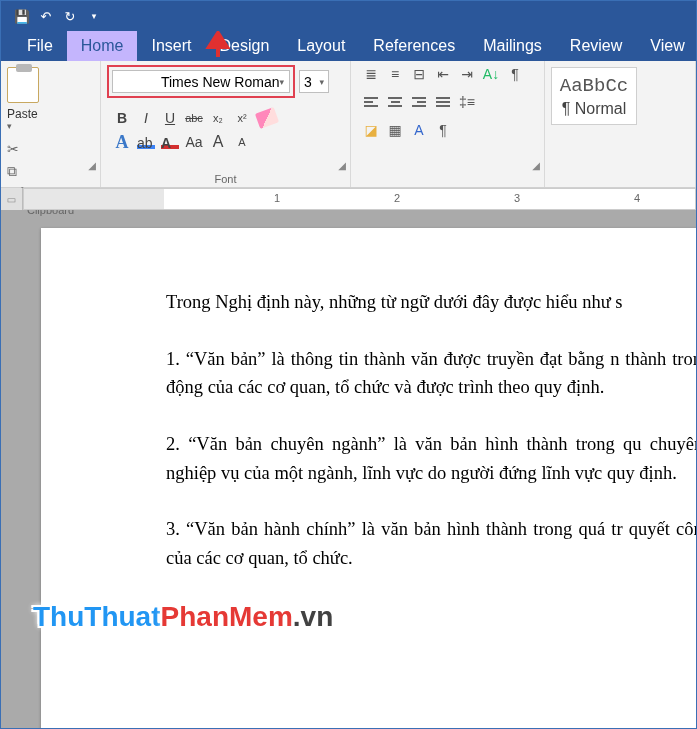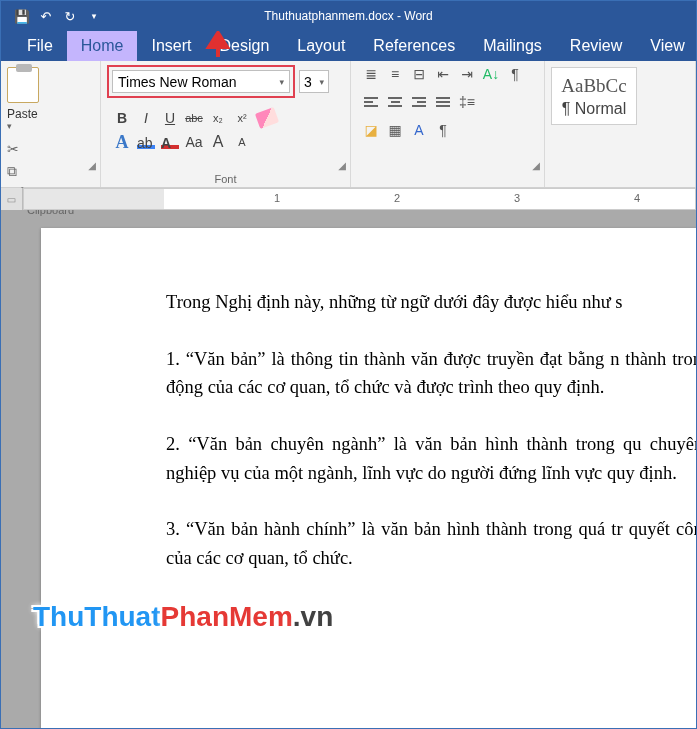--- a/index.html
+++ b/index.html
@@ -19,42 +19,42 @@
 .clip-body{display:flex;gap:6px;align-items:flex-start}
 .paste-big{display:flex;flex-direction:column;width:42px;padding-top:2px}
 .paste-ico{width:32px;height:36px;background:#fff;border:1px solid #c8a860;border-radius:2px;position:relative}
 .paste-ico:before{content:"";position:absolute;top:-4px;left:8px;width:16px;height:8px;background:#b8b8b8;border-radius:2px}
 .paste-lbl{font-size:12px;margin-top:4px;color:#333}
 .clip-side{display:flex;flex-direction:column;gap:6px;padding-top:4px}
 .clip-side span{font-size:14px;color:#666}
 .font{width:250px}
 .font-row1{display:flex;gap:4px;margin-bottom:6px}
 .font-name{border:2.5px solid #e04050;padding:3px;display:flex;align-items:center}
-.font-name-in{background:#fff;border:1px solid #bfbfbf;height:23px;width:178px;padding:0 5px;font-size:14px;display:flex;align-items:center;justify-content:space-between}
+.font-name-in{background:#fff;border:1px solid #bfbfbf;height:23px;width:178px;padding:0 5px;font-size:14px;display:flex;align-items:center;justify-content:flex-end}
 .font-size{display:flex;align-items:center}
 .font-size-in{background:#fff;border:1px solid #bfbfbf;height:23px;width:30px;padding:0 4px;font-size:14px;display:flex;align-items:center;justify-content:space-between}
 .dd{font-size:9px;color:#666}
 .font-row2,.font-row3{display:flex;gap:6px;align-items:center;padding-left:6px}
 .fbtn{min-width:18px;height:20px;display:flex;align-items:center;justify-content:center;font-size:14px;color:#444;position:relative}
 .u{text-decoration:underline}
 .s{text-decoration:line-through}
 .sub{font-size:11px}
 .sup{font-size:11px}
 .eraser{width:20px;height:16px;background:linear-gradient(135deg,#f8b 50%,#fdd 50%);border-radius:2px;transform:rotate(-20deg)}
 .texteff{font-family:Georgia;font-size:18px;color:#3b78c8;font-weight:bold}
 .hl{width:18px;height:14px;border-bottom:4px solid #3b82f6}
 .fc{width:18px;height:14px;border-bottom:4px solid #d32f2f;font-weight:bold}
 .para{width:194px}
 .para-row{display:flex;gap:4px;align-items:center;margin-bottom:6px;padding-left:4px}
 .pbtn{width:20px;height:18px;display:flex;align-items:center;justify-content:center;color:#555;font-size:14px}
 .lines{display:flex;flex-direction:column;gap:2px}
 .lines span{width:14px;height:2px;background:#666}
 .styles{flex:1;padding:6px}
 .style-box{width:86px;height:58px;background:#fff;border:1px solid #cfcfcf;display:flex;flex-direction:column;align-items:center;justify-content:center;gap:3px}
-.style-sample{font-family:Liberation Serif, serif;color:#555;font-size:19px}
+.style-sample{font-family:Liberation Mono, monospace;color:#555;font-size:19px}
 .style-name{font-size:16px;color:#444}
 .corner{position:absolute;right:4px;bottom:16px;font-size:10px;color:#888}
 .ruler-area{background:#e7e7e7;height:22px;border-bottom:1px solid #ccc;position:relative}
 .ruler-v{position:absolute;left:0;top:0;width:22px;height:22px;background:#e0e0e0;border-right:1px solid #bbb;display:flex;align-items:center;justify-content:center;color:#888;font-size:10px}
 .ruler-h{position:absolute;left:22px;right:0;top:0;height:22px;background:#fff;border:1px solid #ccc}
 .ruler-h:before{content:"";position:absolute;left:0;width:140px;height:100%;background:#e7e7e7}
 .rnum{position:absolute;top:3px;font-size:11px;color:#666}
 .doc-area{background:#aaa;height:520px;padding:18px 0 16px 40px}
 .page{background:#fff;width:720px;min-height:520px;box-shadow:0 1px 3px rgba(0,0,0,.3);padding:60px 12px 28px 125px}
 .para-text{font-family:"Times New Roman",serif;font-size:18.5px;line-height:1.55;text-align:justify;color:#000;margin-bottom:28px}
@@ -68,21 +68,20 @@
 </head>
 <body>
 
 <div class="titlebar">
   <div class="qat">
     <div class="qat-btn">💾</div>
     <div class="qat-btn">↶</div>
     <div class="qat-btn">↻</div>
     <div class="qat-btn" style="font-size:9px">▾</div>
   </div>
-  <div class="title-text">Thuthuatphanmem.docx - Word</div>
 </div>
 
 <div class="tabbar">
   <div class="tab">File</div>
   <div class="tab active">Home</div>
   <div class="tab">Insert</div>
   <div class="tab">Design</div>
   <div class="tab">Layout</div>
   <div class="tab">References</div>
   <div class="tab">Mailings</div>

